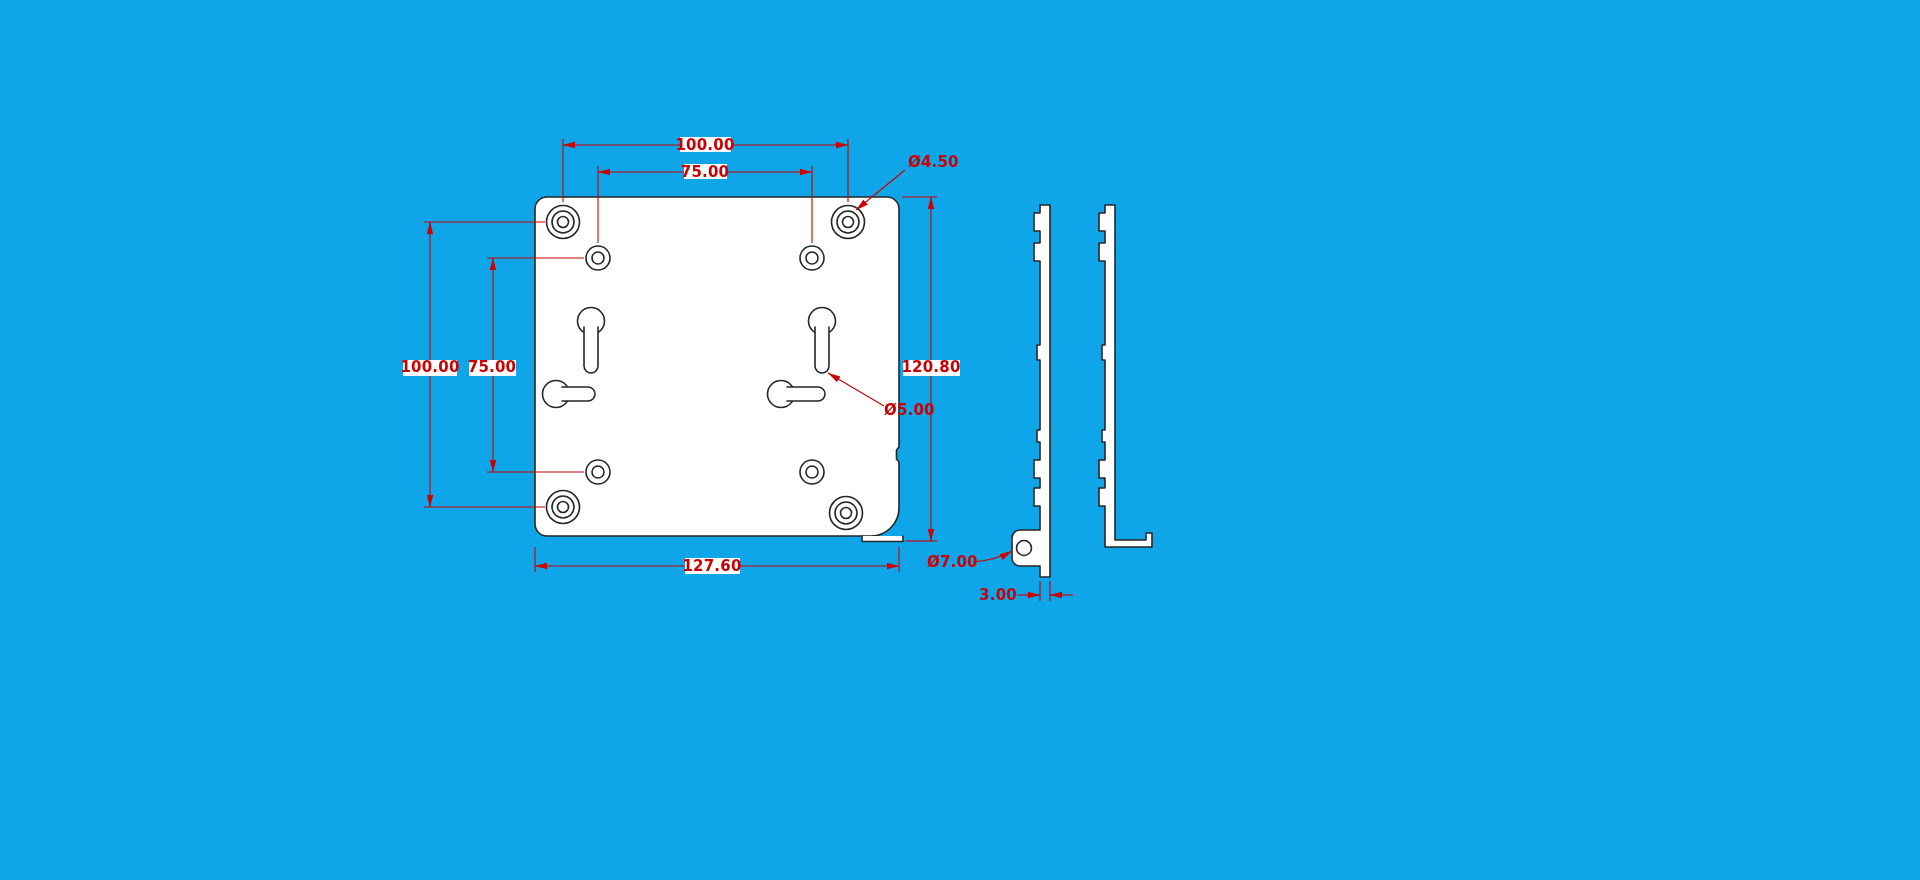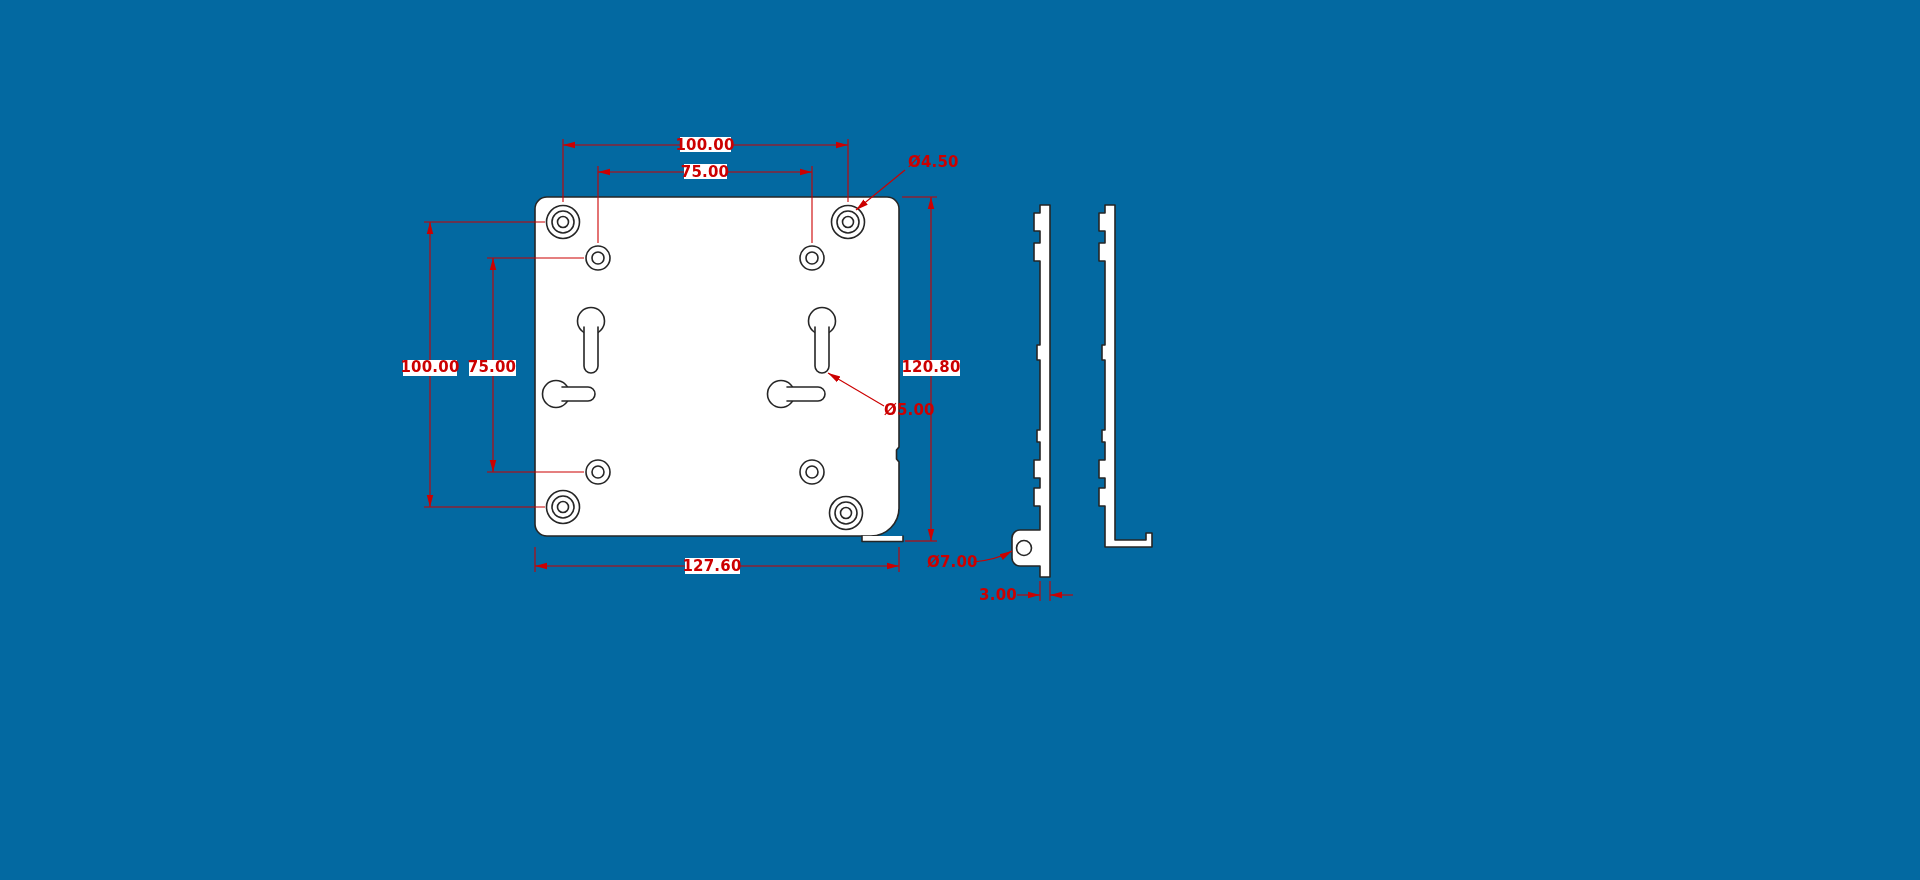--- a/index.html
+++ b/index.html
@@ -4,21 +4,21 @@
 <style>
   html, body {
     margin: 0;
     padding: 0;
     background: #ffffff;
   }
   .canvas {
     position: relative;
     width: 1920px;
     height: 880px;
-    background: #0369a1;
+    background: #0ea5e9;
     overflow: hidden;
   }
   svg { display: block; }
   .part path, .part circle {
     fill: #ffffff;
     stroke: #262626;
     stroke-width: 1.6;
     stroke-linejoin: round;
     stroke-linecap: round;
   }

